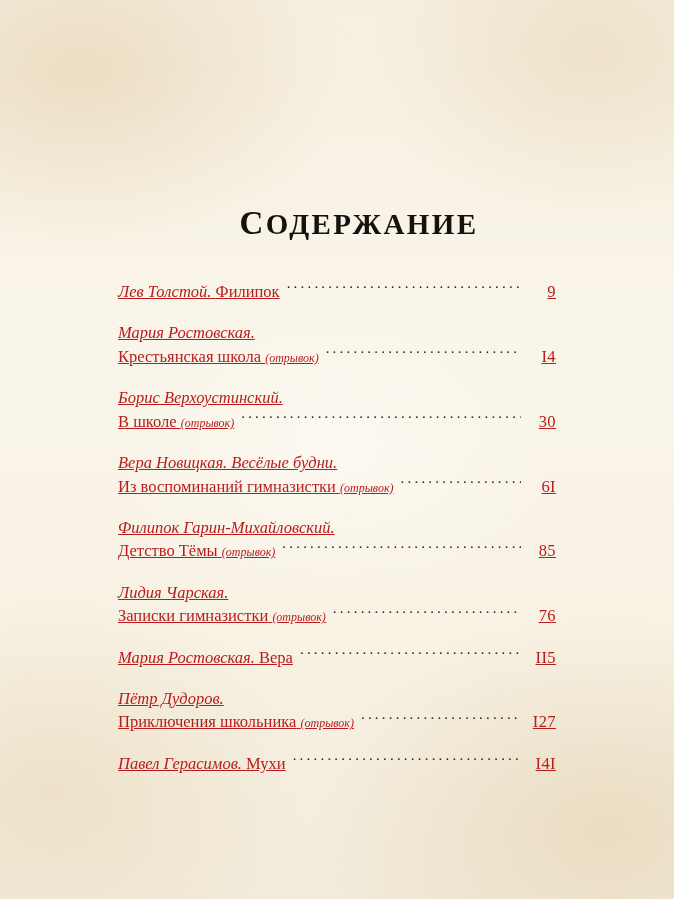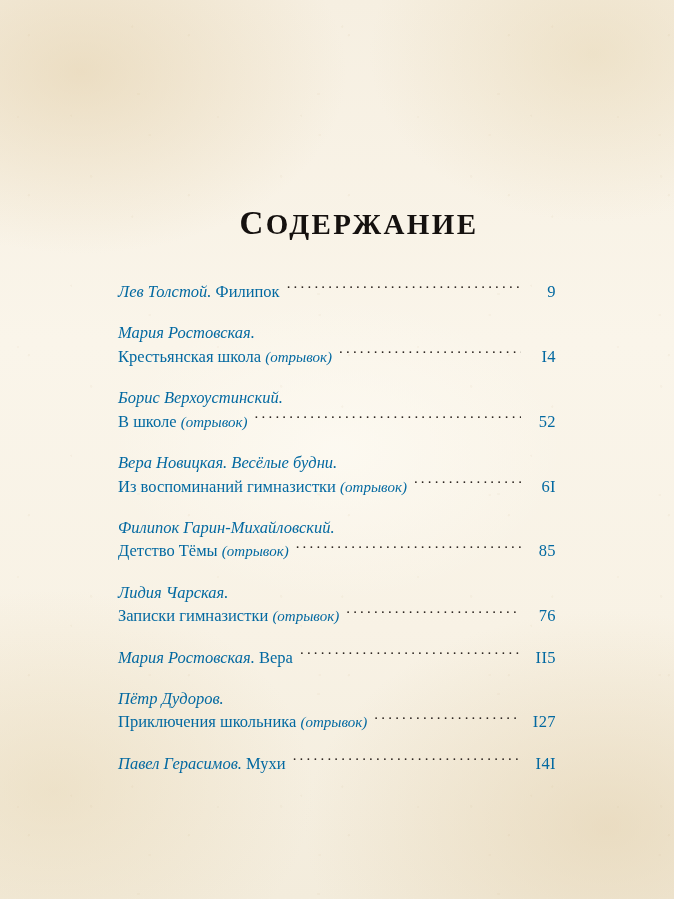--- a/index.html
+++ b/index.html
@@ -78,33 +78,34 @@
     width: 438px;
     margin: 0 auto;
     padding: 0;
     list-style: none;
   }
 
   .entry {
     margin-bottom: 18px;
     font-size: 16.5px;
     line-height: 1.42;
-    color: #0369a1;
+    color: #b91c1c;
+    text-decoration: underline;
   }
   .entry:last-child { margin-bottom: 8px; }
 
   .author {
     font-style: italic;
   }
   .title-txt {
     font-style: normal;
   }
   .excerpt {
     font-style: italic;
-    font-size: 15px;
+    font-size: 12px;
   }
 
   
   .line {
     display: flex;
     align-items: baseline;
     width: 100%;
   }
   .line .text {
     white-space: nowrap;
@@ -171,21 +172,21 @@
         </div>
       </li>
 
       <li class="entry">
         <div class="first-line">
           <span class="author">Борис Верхоустинский.</span>
         </div>
         <div class="line">
           <span class="text"><span class="title-txt">В школе</span> <span class="excerpt">(отрывок)</span></span>
           <span class="leader"></span>
-          <span class="page-num">52</span>
+          <span class="page-num">30</span>
         </div>
       </li>
 
       <li class="entry">
         <div class="first-line">
           <span class="author">Вера Новицкая. Весёлые будни.</span>
         </div>
         <div class="line">
           <span class="text"><span class="title-txt">Из воспоминаний гимназистки</span> <span class="excerpt">(отрывок)</span></span>
           <span class="leader"></span>

